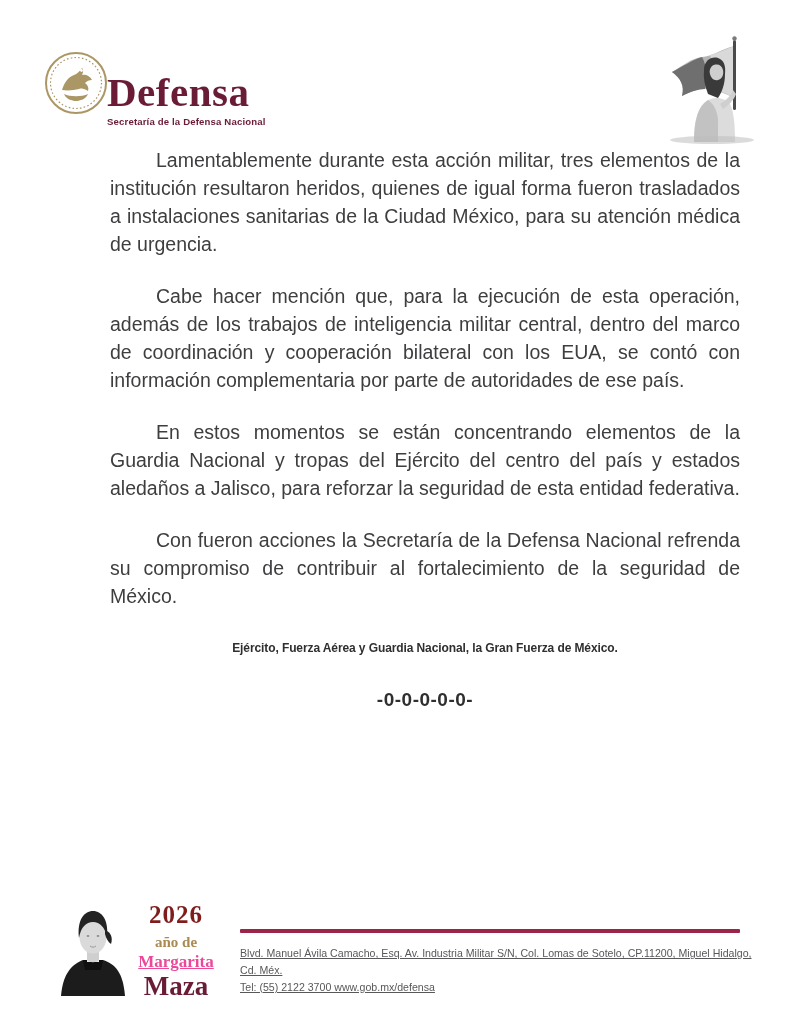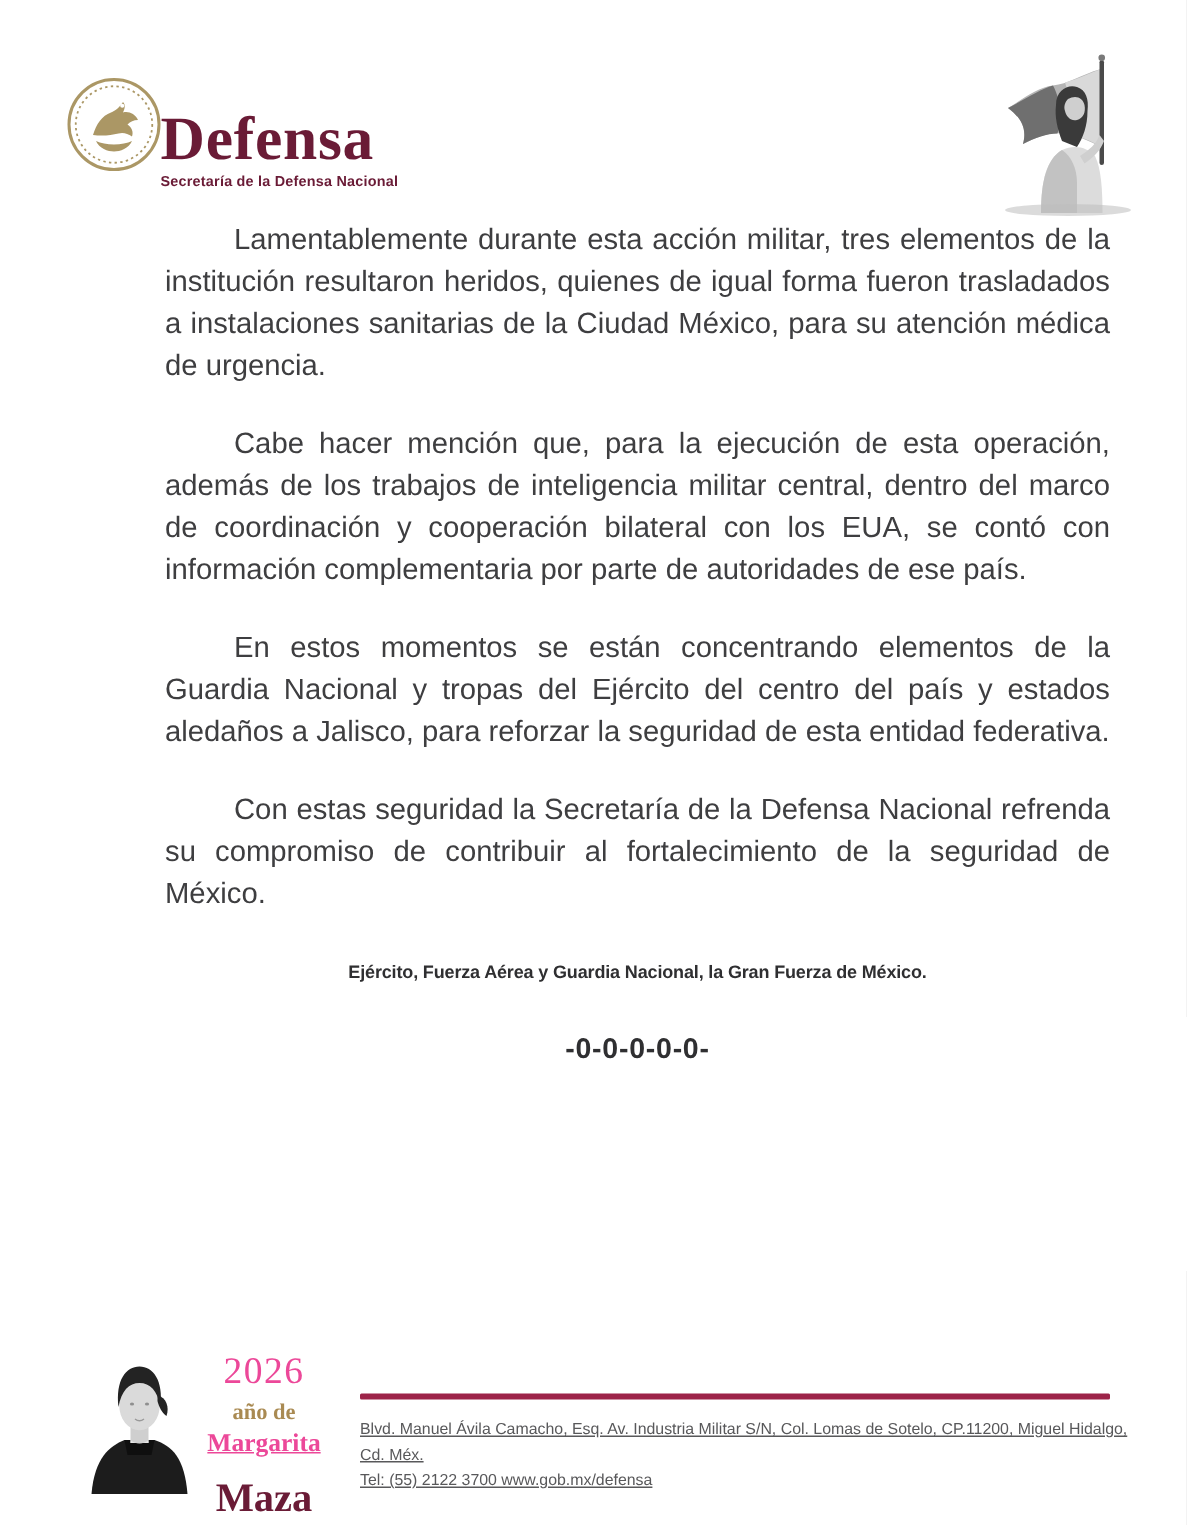--- a/index.html
+++ b/index.html
@@ -37,24 +37,24 @@
     margin-top:24px; text-align:center; font-weight:bold; font-size:19px;
     color:#2f2f31; letter-spacing:.5px;
   }
 
   
   .maza-portrait { position:absolute; left:53px; top:896px; width:80px; height:100px; }
   .maza-text {
     position:absolute; left:130px; top:902px; width:92px; text-align:center;
     font-family:"Liberation Serif", serif; line-height:1;
   }
-  .maza-year  { font-size:25px; font-weight:normal; color:#ec4899; letter-spacing:1px; }
+  .maza-year  { font-size:25px; font-weight:bold; color:#7f1d1d; letter-spacing:1px; }
   .maza-cap   { font-size:15px; font-weight:bold; color:#a98a52; margin-top:8px; }
   .maza-first { font-size:17px; font-weight:bold; color:#ec4899; margin-top:3px;text-decoration:underline; }
-  .maza-last  { font-size:27px; font-weight:bold; color:#6a1b36; margin-top:15px; }
+  .maza-last  { font-size:27px; font-weight:bold; color:#6a1b36; margin-top:3px; }
   .footer-rule {
     position:absolute; left:240px; top:929px; width:500px; height:4px;
     background:#9d2449; border-radius:1px;
   }
   .footer-address {
     position:absolute; left:240px; top:945px; width:520px;
     font-size:10.6px; line-height:17px; color:#58585a;text-decoration:underline;
   }
 </style>
 </head>
@@ -96,21 +96,21 @@
 
       <path d="M72 74 C78 70 83 66 85 60 L88 64 C86 70 80 76 75 79 Z" fill="#cfcfcf"></path>
       <ellipse cx="64" cy="110" rx="42" ry="4" fill="#bdbdbd" opacity="0.55"></ellipse>
     </svg>
   </div>
 
   <div class="doc-body">
     <p>Lamentablemente durante esta acción militar, tres elementos de la institución resultaron heridos, quienes de igual forma fueron trasladados a instalaciones sanitarias de la Ciudad México, para su atención médica de urgencia.</p>
     <p>Cabe hacer mención que, para la ejecución de esta operación, además de los trabajos de inteligencia militar central, dentro del marco de coordinación y cooperación bilateral con los EUA, se contó con información complementaria por parte de autoridades de ese país.</p>
     <p>En estos momentos se están concentrando elementos de la Guardia Nacional y tropas del Ejército del centro del país y estados aledaños a Jalisco, para reforzar la seguridad de esta entidad federativa.</p>
-    <p>Con estas seguridad la Secretaría de la Defensa Nacional refrenda su compromiso de contribuir al fortalecimiento de la seguridad de México.</p>
+    <p>Con fueron acciones la Secretaría de la Defensa Nacional refrenda su compromiso de contribuir al fortalecimiento de la seguridad de México.</p>
     <div class="closing">Ejército, Fuerza Aérea y Guardia Nacional, la Gran Fuerza de México.</div>
     <div class="separator">-0-0-0-0-0-</div>
   </div>
 
   <div class="maza-portrait">
     <svg viewBox="0 0 80 100" width="80" height="100">
 
       <path d="M8 100 C10 76 20 68 30 64 L50 64 C62 68 70 76 72 100 Z" fill="#1c1c1c"></path>
       <path d="M30 64 L50 64 L48 74 L32 74 Z" fill="#0f0f0f"></path>
 

